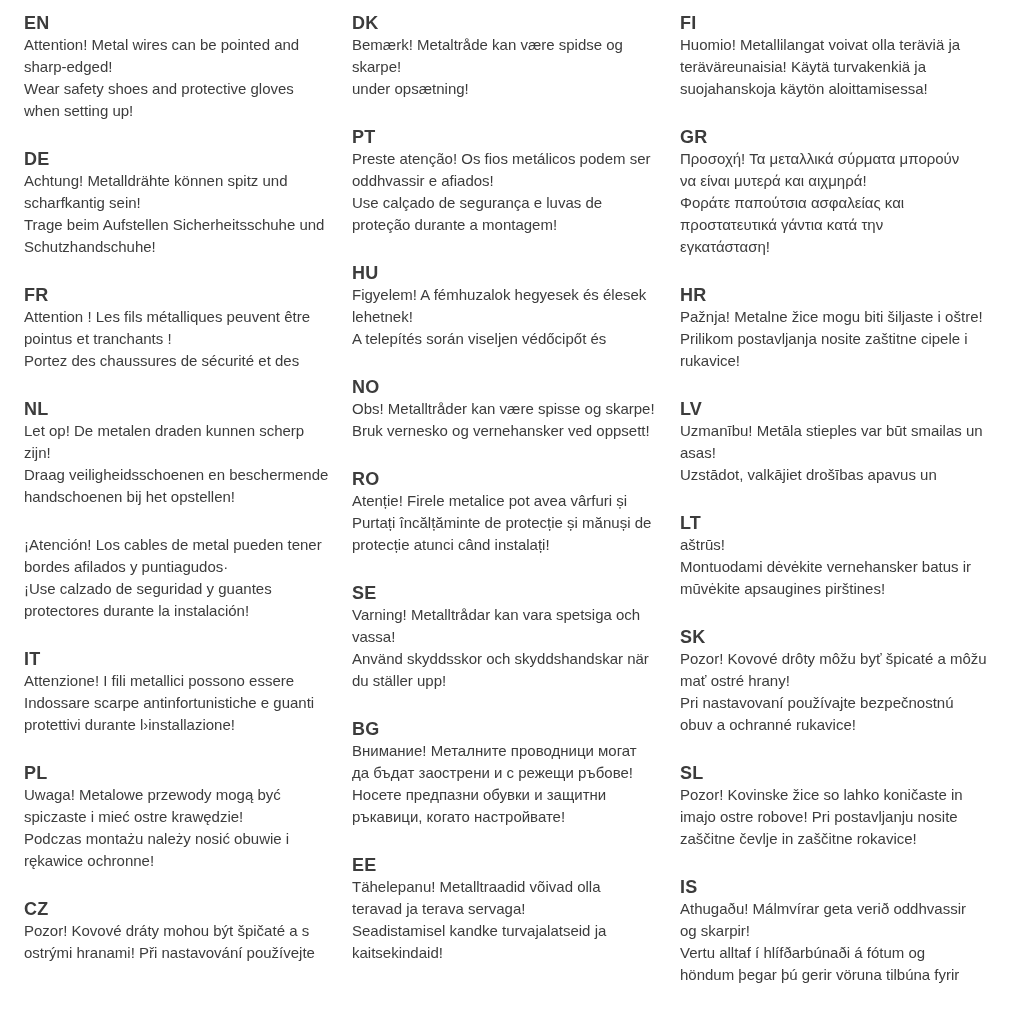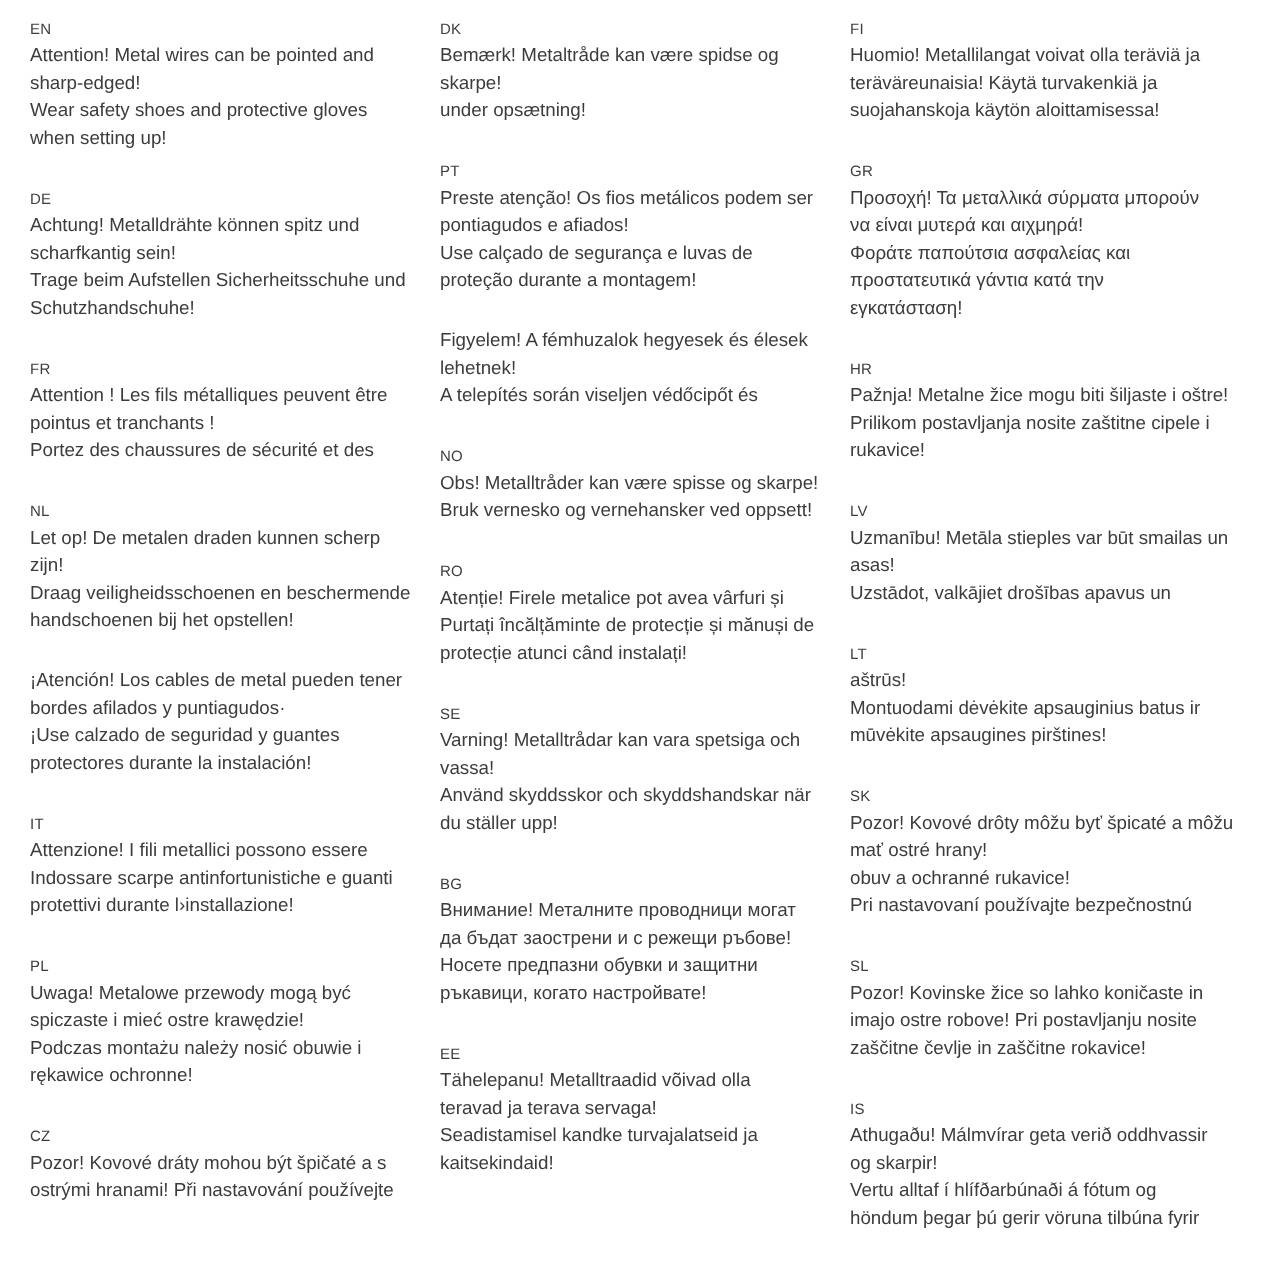--- a/index.html
+++ b/index.html
@@ -20,22 +20,22 @@
     gap: 14px;
   }
   .col {
     width: 314px;
     flex: 0 0 314px;
   }
   .block {
     margin-bottom: 26px;
   }
   .code {
-    font-weight: 400;
-    font-size: 12px;
+    font-weight: 700;
+    font-size: 18px;
     line-height: 22px;
     letter-spacing: 0.2px;
   }
   .line {
     font-size: 15px;
     line-height: 22px;
     white-space: nowrap;
   }
 </style>
 </head>
@@ -98,25 +98,26 @@
   <div class="col">
       <div class="block">
         <div class="code">DK</div>
         <div class="line">Bemærk! Metaltråde kan være spidse og</div>
         <div class="line">skarpe!</div>
         <div class="line">under opsætning!</div>
       </div>
       <div class="block">
         <div class="code">PT</div>
         <div class="line">Preste atenção! Os fios metálicos podem ser</div>
-        <div class="line">pontiagudos e afiados!</div>
+        <div class="line">oddhvassir e afiados!</div>
         <div class="line">Use calçado de segurança e luvas de</div>
         <div class="line">proteção durante a montagem!</div>
       </div>
       <div class="block">
+        <div class="code">HU</div>
         <div class="line">Figyelem! A fémhuzalok hegyesek és élesek</div>
         <div class="line">lehetnek!</div>
         <div class="line">A telepítés során viseljen védőcipőt és</div>
       </div>
       <div class="block">
         <div class="code">NO</div>
         <div class="line">Obs! Metalltråder kan være spisse og skarpe!</div>
         <div class="line">Bruk vernesko og vernehansker ved oppsett!</div>
       </div>
       <div class="block">
@@ -170,29 +171,29 @@
       </div>
       <div class="block">
         <div class="code">LV</div>
         <div class="line">Uzmanību! Metāla stieples var būt smailas un</div>
         <div class="line">asas!</div>
         <div class="line">Uzstādot, valkājiet drošības apavus un</div>
       </div>
       <div class="block">
         <div class="code">LT</div>
         <div class="line">aštrūs!</div>
-        <div class="line">Montuodami dėvėkite apsauginius batus ir</div>
+        <div class="line">Montuodami dėvėkite vernehansker batus ir</div>
         <div class="line">mūvėkite apsaugines pirštines!</div>
       </div>
       <div class="block">
         <div class="code">SK</div>
         <div class="line">Pozor! Kovové drôty môžu byť špicaté a môžu</div>
         <div class="line">mať ostré hrany!</div>
+        <div class="line">Pri nastavovaní používajte bezpečnostnú</div>
         <div class="line">obuv a ochranné rukavice!</div>
-        <div class="line">Pri nastavovaní používajte bezpečnostnú</div>
       </div>
       <div class="block">
         <div class="code">SL</div>
         <div class="line">Pozor! Kovinske žice so lahko koničaste in</div>
         <div class="line">imajo ostre robove! Pri postavljanju nosite</div>
         <div class="line">zaščitne čevlje in zaščitne rokavice!</div>
       </div>
       <div class="block">
         <div class="code">IS</div>
         <div class="line">Athugaðu! Málmvírar geta verið oddhvassir</div>

